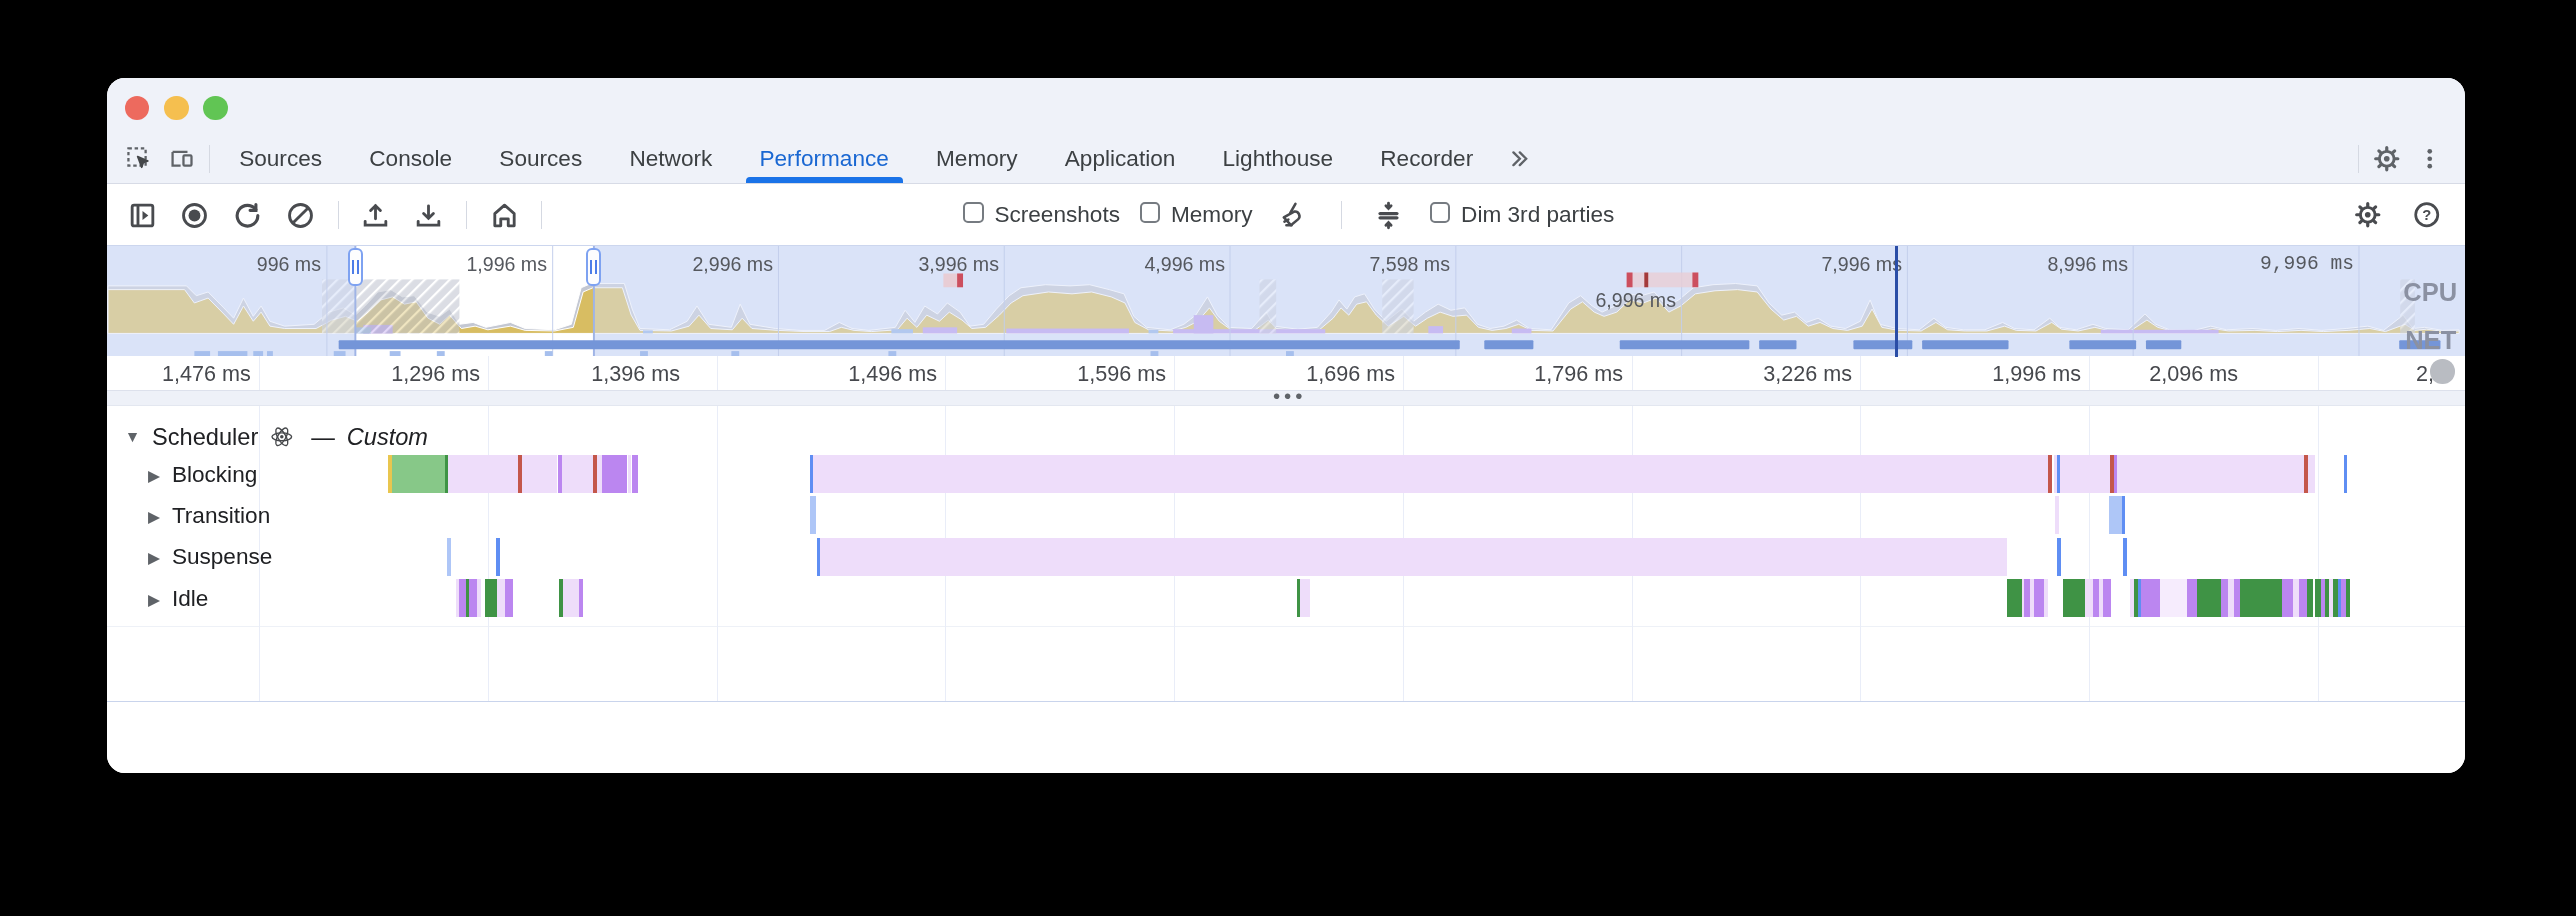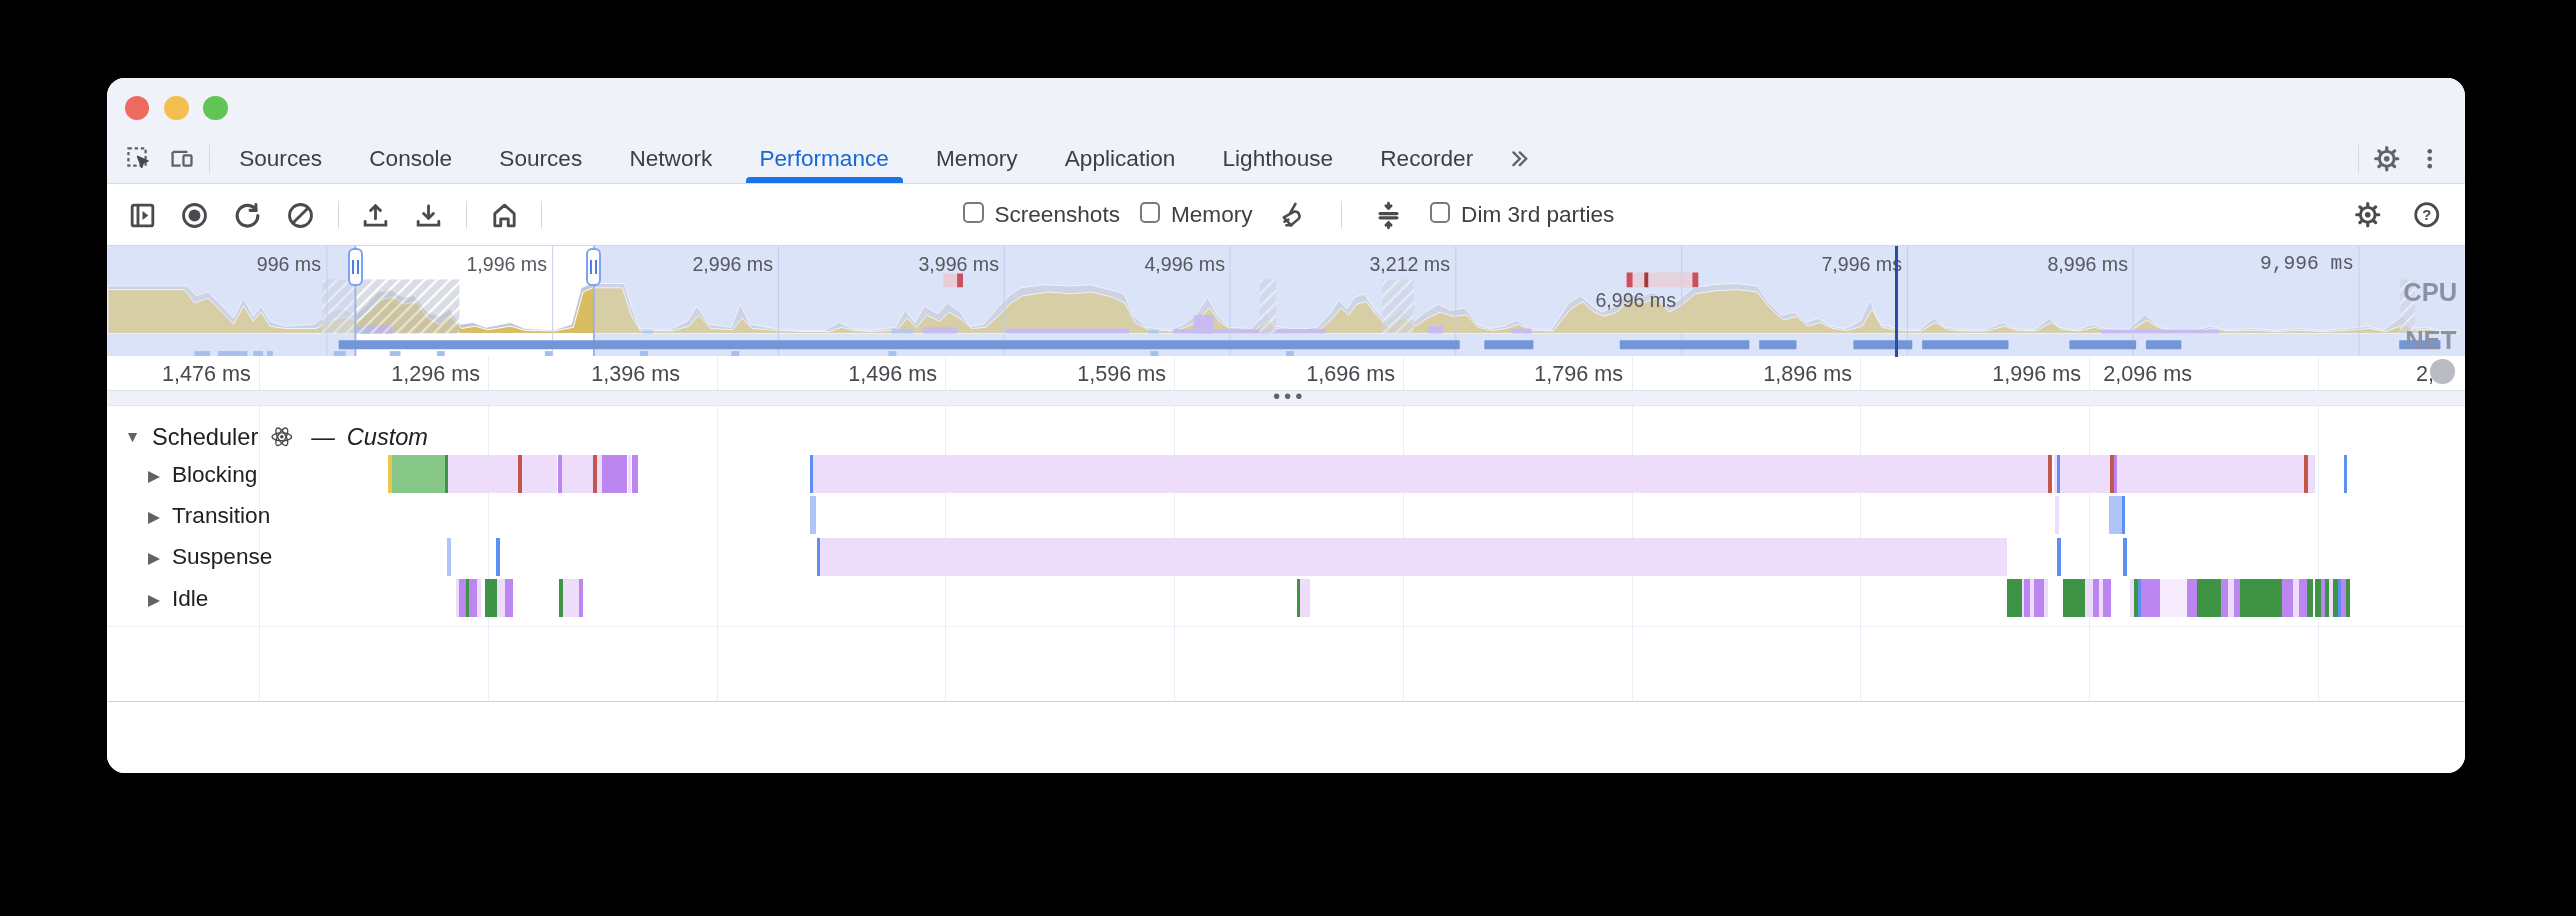--- a/index.html
+++ b/index.html
@@ -310,21 +310,21 @@
           <rect x="1548" y="27" width="6" height="15" fill="#cc4f5e"></rect>
           <rect x="1615" y="27" width="6" height="15" fill="#cc4f5e"></rect>
           <rect x="1566" y="27" width="4" height="15" fill="#a43a3a"></rect>
         </svg>
       <div id="ovticks">
           <div class="ov-tick" style="left: 86px;">996 ms</div>
           <div class="ov-tick" style="left: 312px;">1,996 ms</div>
           <div class="ov-tick" style="left: 538px;">2,996 ms</div>
           <div class="ov-tick" style="left: 764px;">3,996 ms</div>
           <div class="ov-tick" style="left: 990px;">4,996 ms</div>
-          <div class="ov-tick" style="left: 1215px;">3,212 ms</div>
+          <div class="ov-tick" style="left: 1215px;">7,598 ms</div>
           <div class="ov-tick" style="left: 1441px; margin-top: 36px;">6,996 ms</div>
           <div class="ov-tick" style="left: 1667px;">7,996 ms</div>
           <div class="ov-tick" style="left: 1893px;">8,996 ms</div>
           <div class="ov-tick" style="left: 2119px; font-family: Liberation Mono, monospace;">9,996 ms</div>
         </div>
       <div class="ov-side" style="right:7.9px;top:32px;">CPU</div>
       <div class="ov-side" style="right:8.8px;top:80px;">NET</div>
       <div class="handle" id="handleL" style="left: 241px;">
           <i></i>
         </div>
@@ -344,25 +344,25 @@
         <div class="rtick" style="left: 436px;">1,396 ms</div>
         <div class="rgrid" style="left: 838px;"></div>
         <div class="rtick" style="left: 693px;">1,496 ms</div>
         <div class="rgrid" style="left: 1067px;"></div>
         <div class="rtick" style="left: 922px;">1,596 ms</div>
         <div class="rgrid" style="left: 1296px;"></div>
         <div class="rtick" style="left: 1151px;">1,696 ms</div>
         <div class="rgrid" style="left: 1525px;"></div>
         <div class="rtick" style="left: 1379px;">1,796 ms</div>
         <div class="rgrid" style="left: 1753px;"></div>
-        <div class="rtick" style="left: 1608px;">1,896 ms</div>
+        <div class="rtick" style="left: 1608px;">3,226 ms</div>
         <div class="rgrid" style="left: 1982px;"></div>
         <div class="rtick" style="left: 1837px;">1,996 ms</div>
         <div class="rgrid" style="left: 2211px;"></div>
-        <div class="rtick" style="left: 1948px;">2,096 ms</div>
+        <div class="rtick" style="left: 1994px;">2,096 ms</div>
       </div>
     <div class="scrolldot"></div>
 
     <div class="divider">
       <span>•••</span>
     </div>
 
     <div class="trackarea" id="trackarea">
       <div class="tline"></div>
       <div class="trow-label hdr" style="left:17.7px;top:17.7px;">

